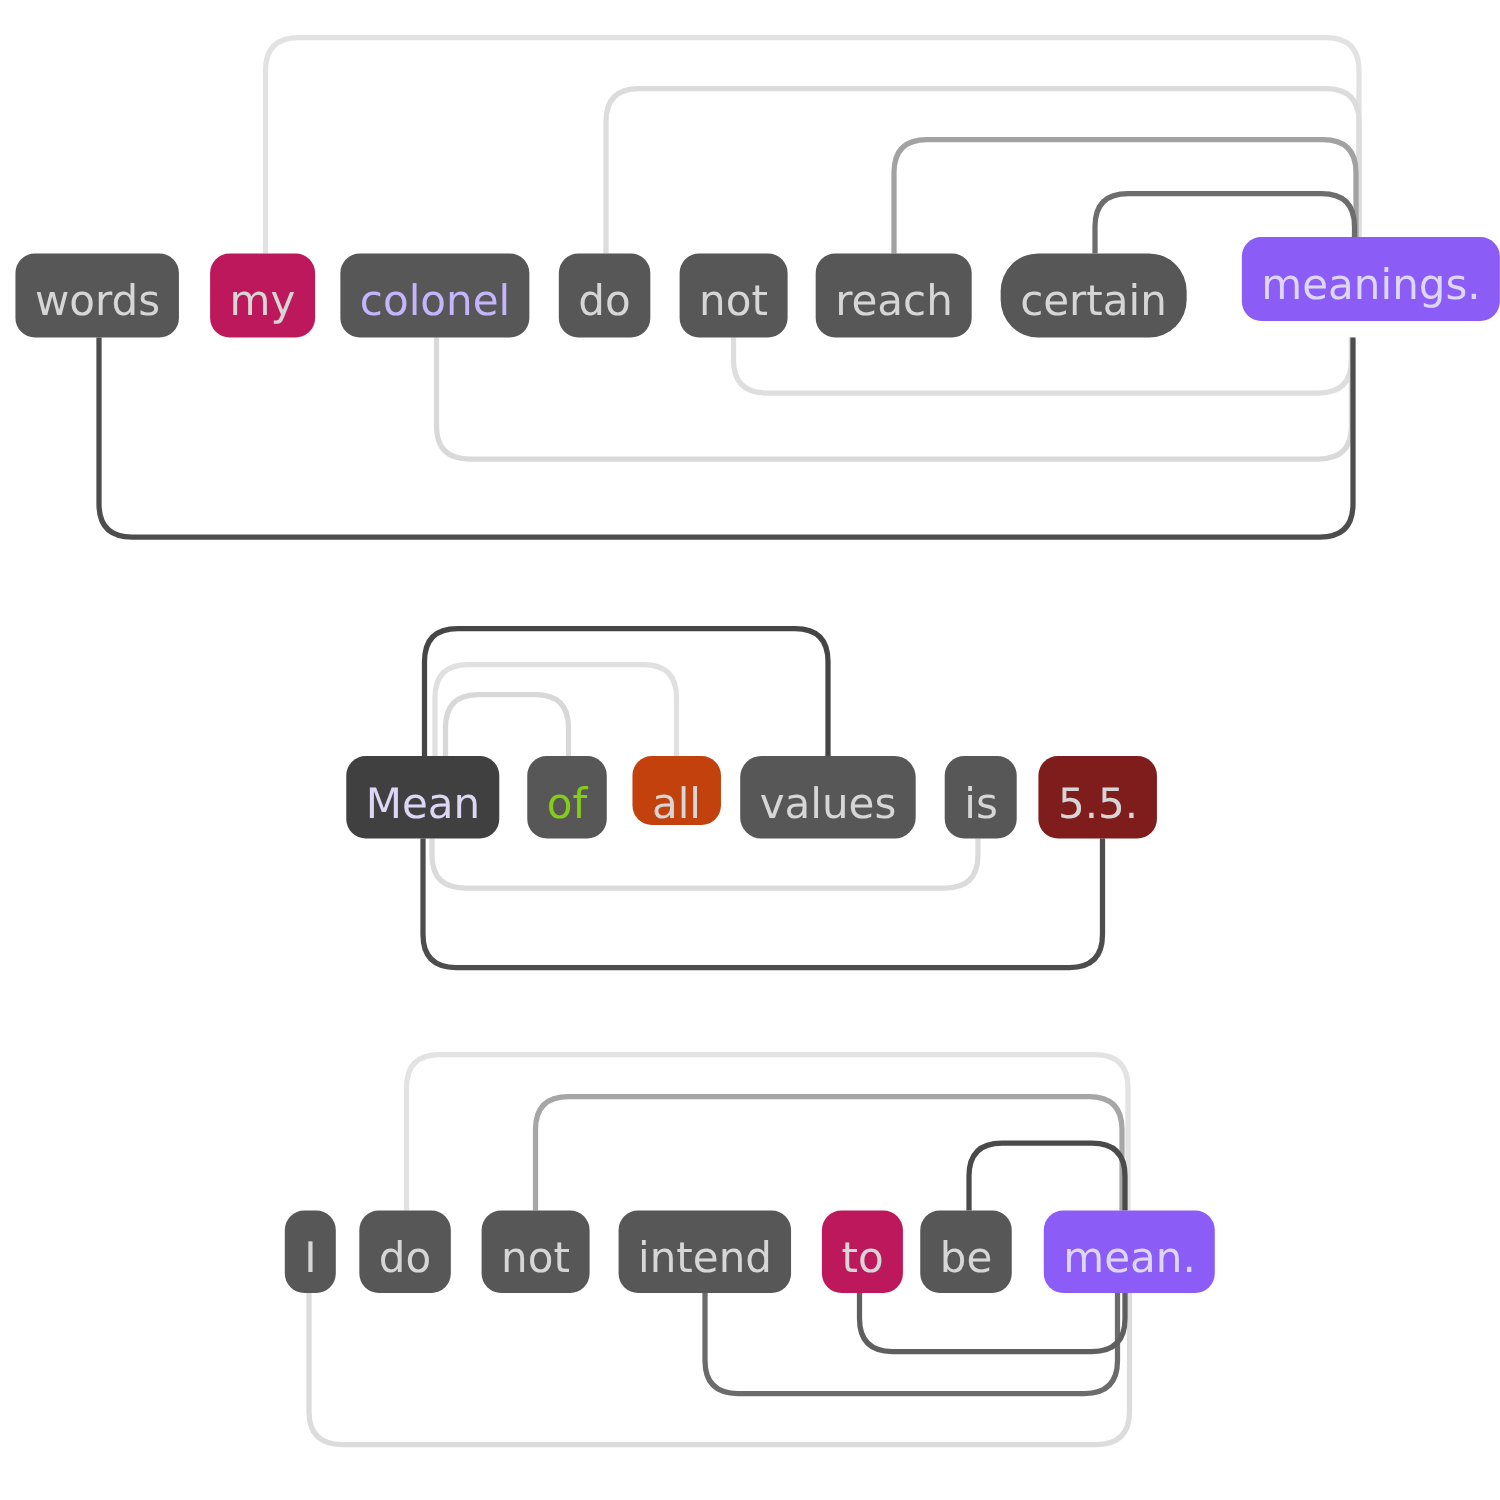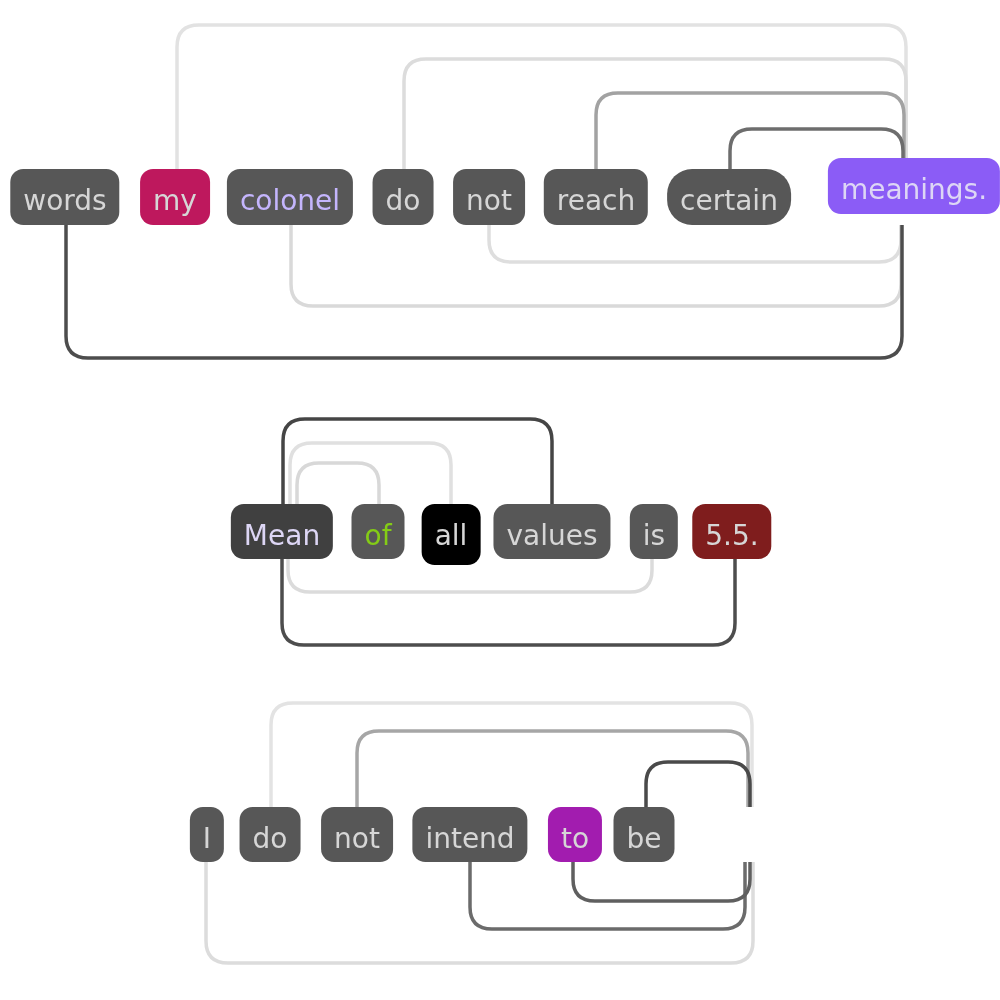--- a/index.html
+++ b/index.html
@@ -56,23 +56,24 @@
 <div class="token" style="left: 65px; top: 169px; height: 56px; line-height: 54px; background: rgb(87, 87, 87); color: rgb(214, 214, 214);">words</div>
     <div class="token" style="left: 175px; top: 169px; height: 56px; line-height: 54px; background: #be185d; color: rgb(214, 214, 214);">my</div>
     <div class="token" style="left: 290px; top: 169px; height: 56px; line-height: 54px; background: rgb(87, 87, 87); color: #c4b5fd;">colonel</div>
     <div class="token" style="left: 403px; top: 169px; height: 56px; line-height: 54px; background: rgb(87, 87, 87); color: rgb(214, 214, 214);">do</div>
     <div class="token" style="left: 489px; top: 169px; height: 56px; line-height: 54px; background: rgb(87, 87, 87); color: rgb(214, 214, 214);">not</div>
     <div class="token" style="left: 596px; top: 169px; height: 56px; line-height: 54px; background: rgb(87, 87, 87); color: rgb(214, 214, 214);">reach</div>
     <div class="token" style="left: 729px; top: 169px; height: 56px; line-height: 54px; background: rgb(87, 87, 87); color: rgb(214, 214, 214); border-radius: 25px;">certain</div>
     <div class="token" style="left: 902px; top: 158px; height: 56px; line-height: 54px; background: rgb(139, 92, 246); color: rgb(221, 214, 245); margin-left: 12px;">meanings.</div>
     <div class="token" style="left: 282px; top: 504px; height: 55px; line-height: 53px; background: #404040; color: rgb(221, 214, 245);">Mean</div>
     <div class="token" style="left: 378px; top: 504px; height: 55px; line-height: 53px; background: rgb(87, 87, 87); color: #84cc16;">of</div>
-    <div class="token" style="left: 451px; top: 504px; height: 61px; line-height: 53px; background: #000000; color: rgb(214, 214, 214);">all</div>
+    <div class="token" style="left: 451px; top: 504px; height: 46px; line-height: 53px; background: #c2410c; color: rgb(214, 214, 214);">all</div>
     <div class="token" style="left: 552px; top: 504px; height: 55px; line-height: 53px; background: rgb(87, 87, 87); color: rgb(214, 214, 214); border-radius: 14px;">values</div>
     <div class="token" style="left: 654px; top: 504px; height: 55px; line-height: 53px; background: rgb(87, 87, 87); color: rgb(214, 214, 214);">is</div>
     <div class="token" style="left: 732px; top: 504px; height: 55px; line-height: 53px; background: #7f1d1d; color: rgb(214, 214, 214);">5.5.</div>
     <div class="token" style="left: 207px; top: 807px; height: 55px; line-height: 53px; background: rgb(87, 87, 87); color: rgb(214, 214, 214);">I</div>
     <div class="token" style="left: 270px; top: 807px; height: 55px; line-height: 53px; background: rgb(87, 87, 87); color: rgb(214, 214, 214);">do</div>
     <div class="token" style="left: 357px; top: 807px; height: 55px; line-height: 53px; background: rgb(87, 87, 87); color: rgb(214, 214, 214);">not</div>
     <div class="token" style="left: 470px; top: 807px; height: 55px; line-height: 53px; background: rgb(87, 87, 87); color: rgb(214, 214, 214);">intend</div>
-    <div class="token" style="left: 575px; top: 807px; height: 55px; line-height: 53px; background: #a21caf; color: rgb(214, 214, 214);">to</div>
+    <div class="token" style="left: 575px; top: 807px; height: 55px; line-height: 53px; background: #be185d; color: rgb(214, 214, 214);">to</div>
     <div class="token" style="left: 644px; top: 807px; height: 55px; line-height: 53px; background: rgb(87, 87, 87); color: rgb(214, 214, 214);">be</div>
+    <div class="token" style="left: 753px; top: 807px; height: 55px; line-height: 53px; background: rgb(139, 92, 246); color: rgb(221, 214, 245);">mean.</div>
   </div>
 
 </body></html>

